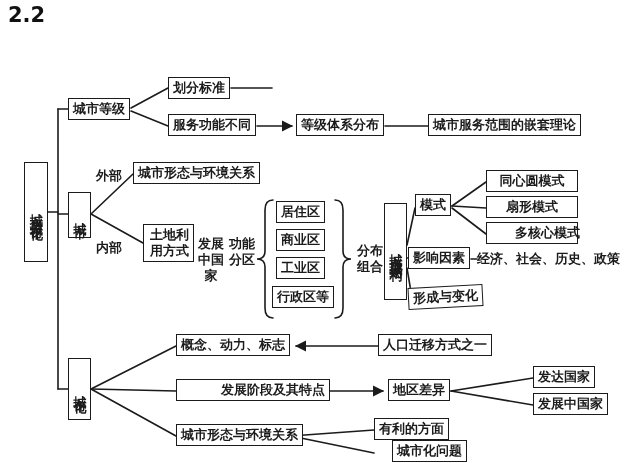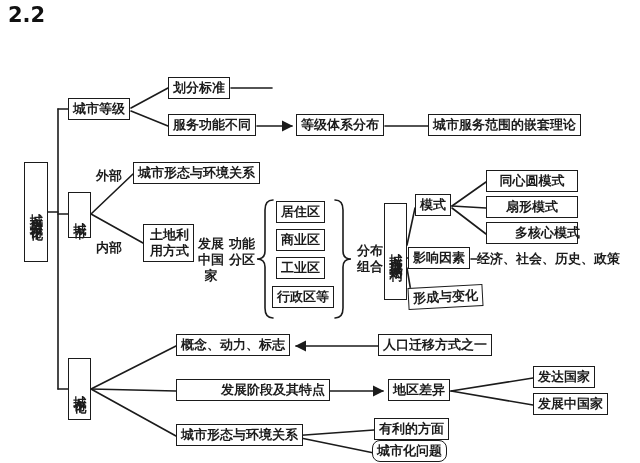--- a/index.html
+++ b/index.html
@@ -118,15 +118,15 @@
 
   <div class="node vert" style="left:68px; top:358px; width:23px; height:62px;">城市化</div>
   <div class="node" style="left:176px; top:334px;">概念、动力、标志</div>
   <div class="node" style="left:378px; top:334px;">人口迁移方式之一</div>
   <div class="node" style="left:176px; top:379px;padding-left:44px;">发展阶段及其特点</div>
   <div class="node" style="left:388px; top:379px;">地区差异</div>
   <div class="node" style="left:533px; top:366px;">发达国家</div>
   <div class="node" style="left:533px; top:393px;">发展中国家</div>
   <div class="node" style="left:176px; top:424px;">城市形态与环境关系</div>
   <div class="node" style="left:374px; top:418px;">有利的方面</div>
-  <div class="node" style="left:372px; top:440px;border-radius:8px;">城市化问题</div>
+  <div class="node" style="left:392px; top:440px;">城市化问题</div>
 
 </div>
 
 </body></html>

